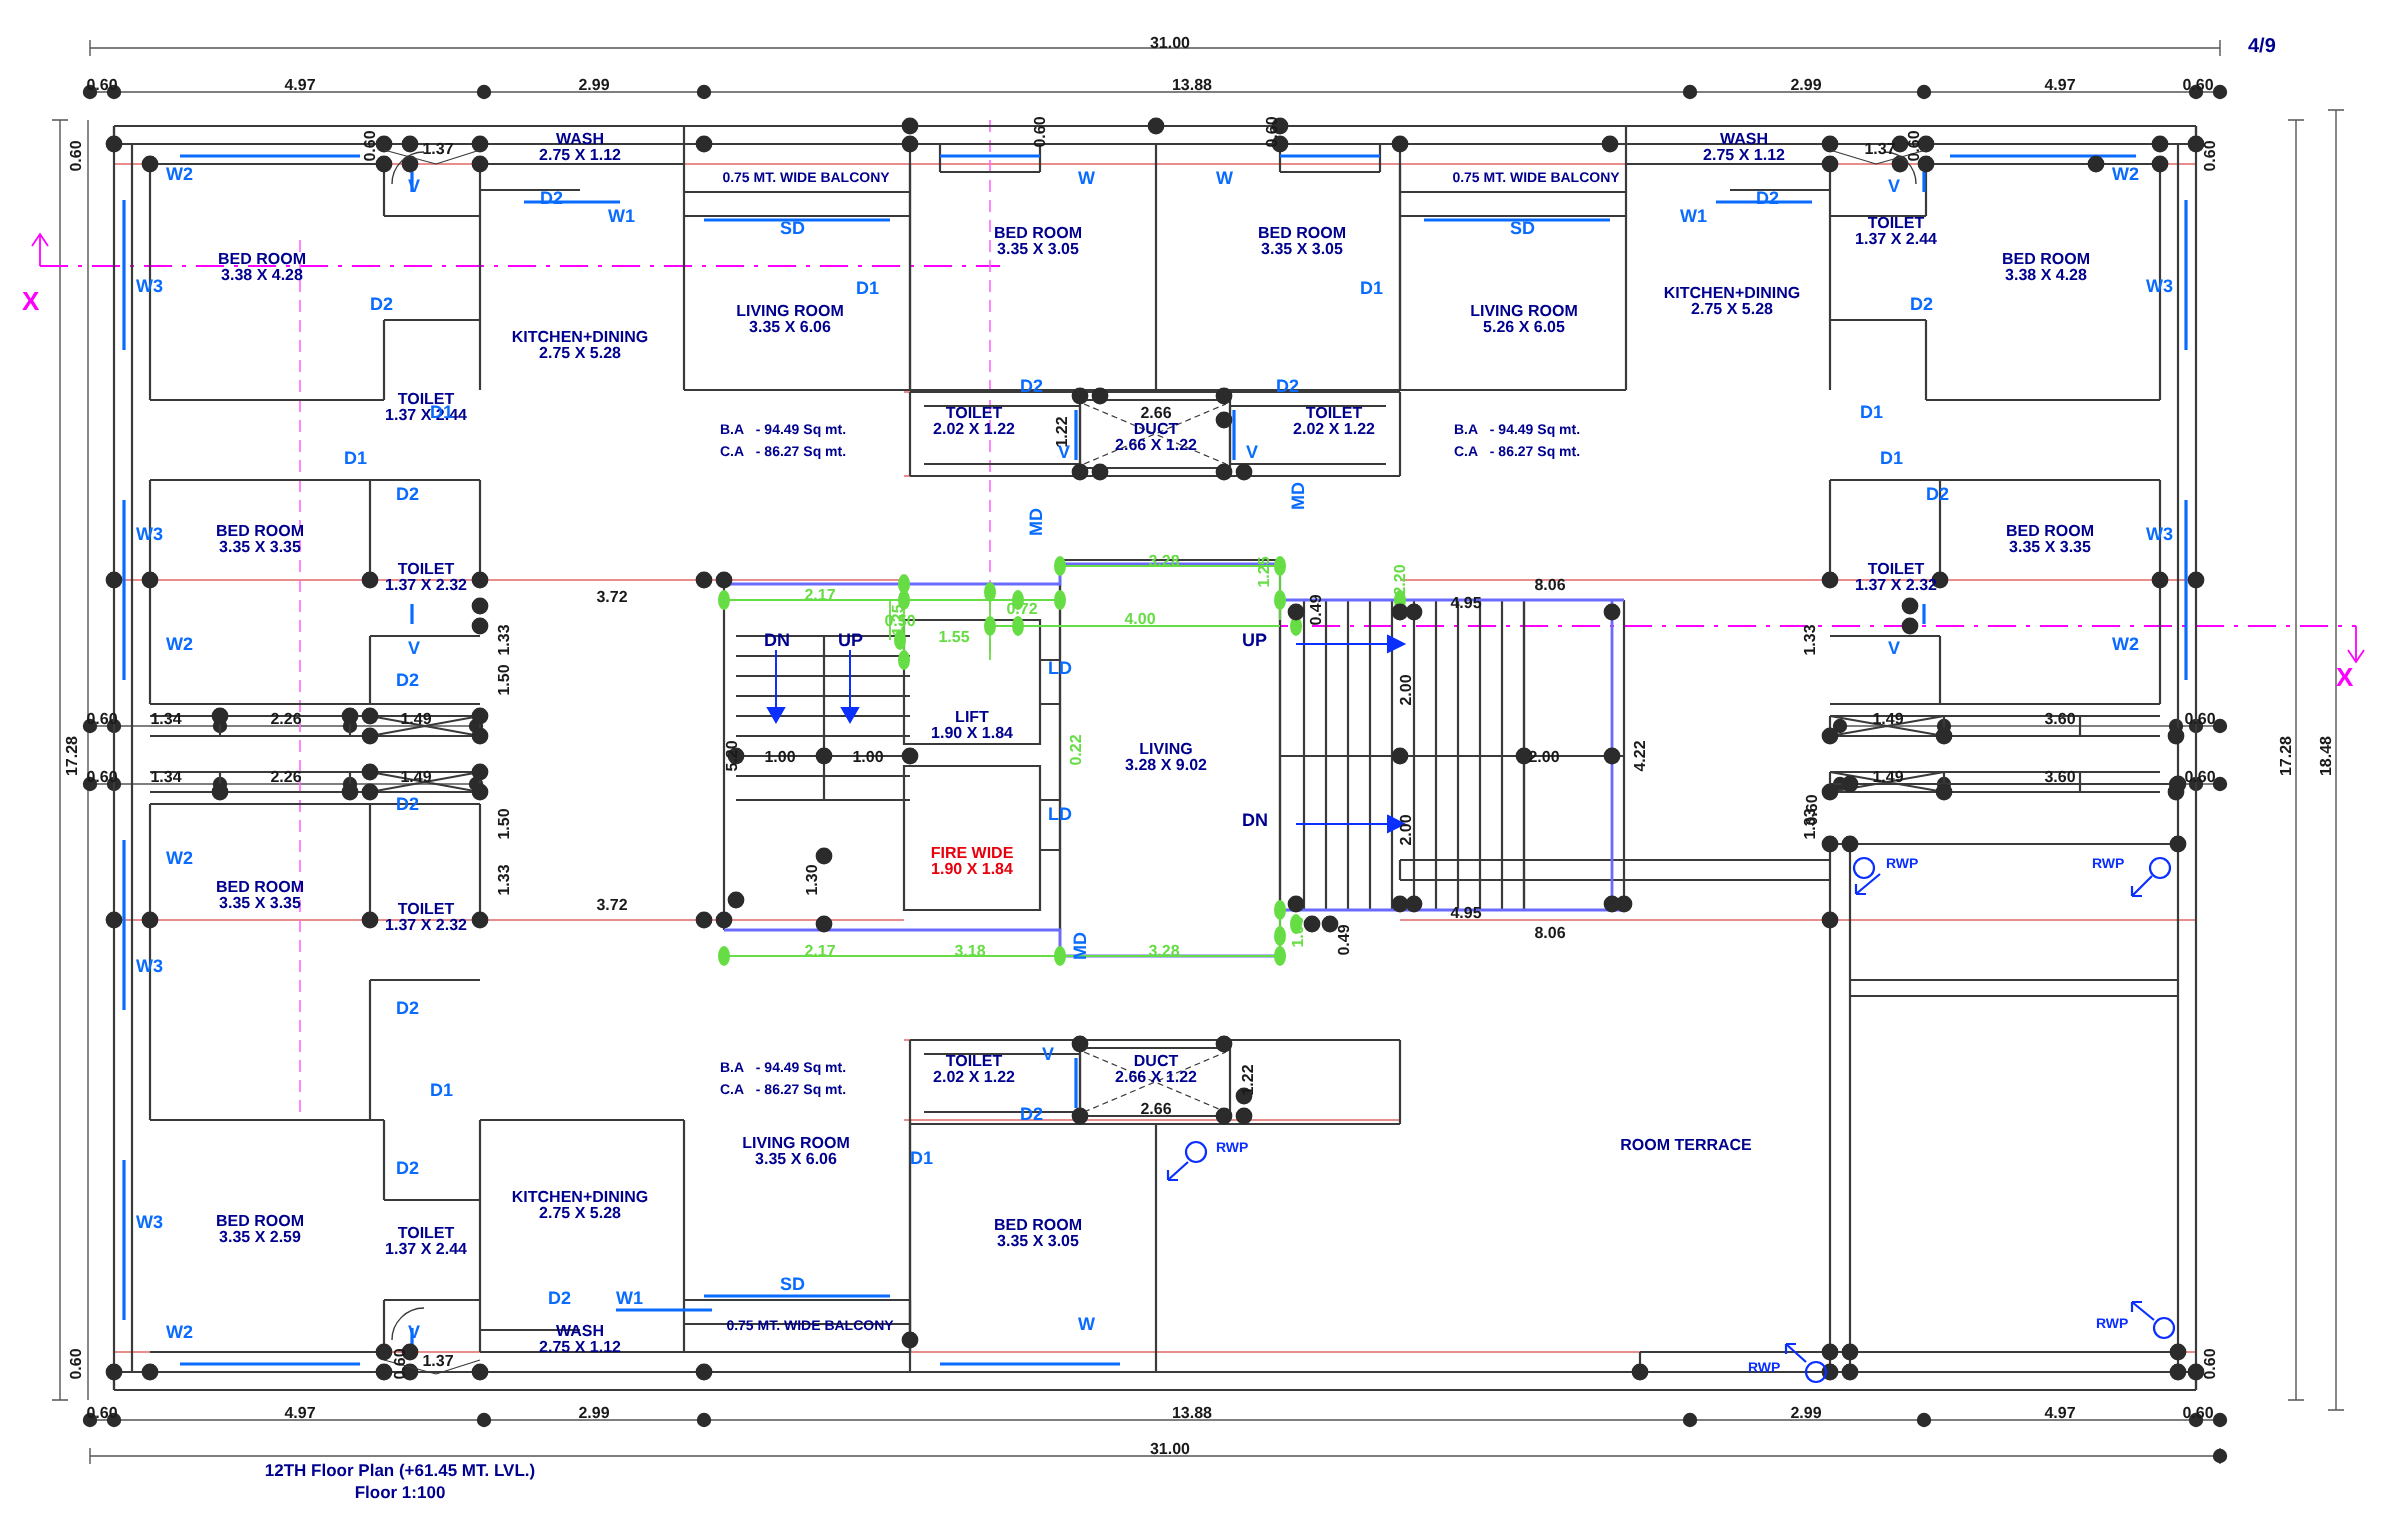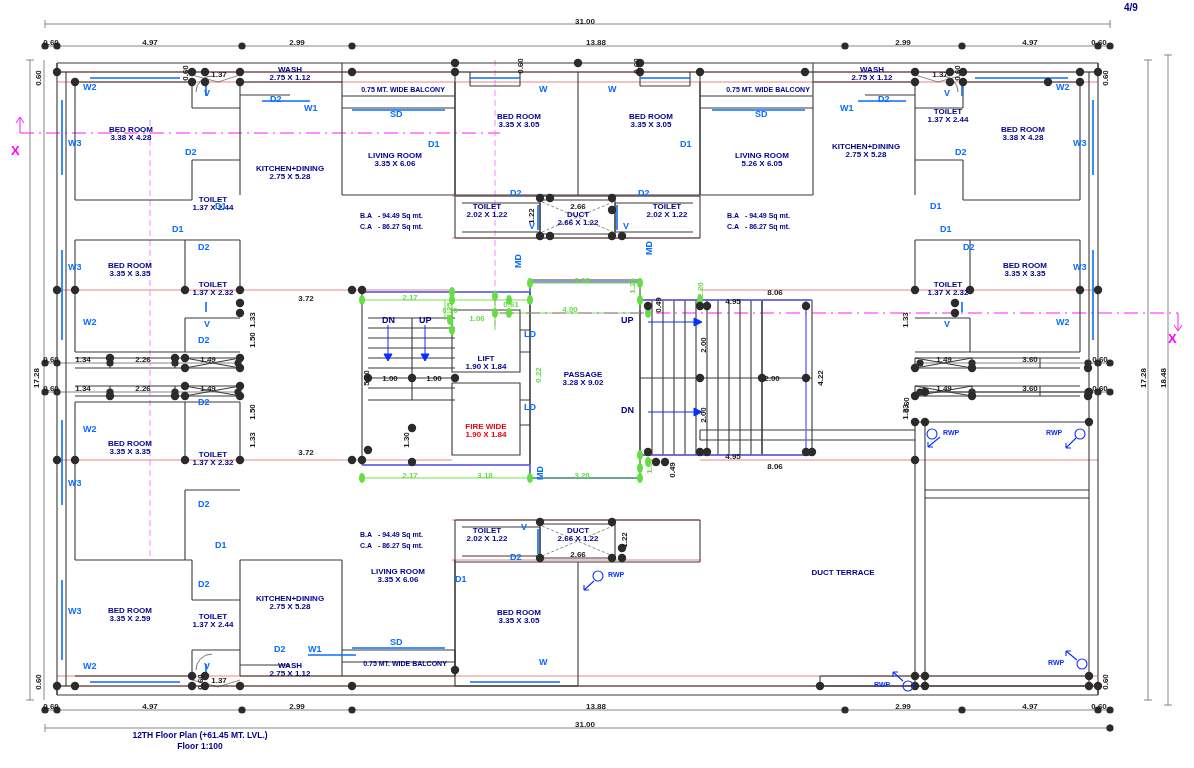--- a/index.html
+++ b/index.html
@@ -18,21 +18,21 @@
   .tag{font-size:9px;}
   .sm{font-size:7px;}
   .title{position:absolute;color:#00008f;font-weight:bold;font-size:8.5px;text-align:center;transform:translateX(-50%);line-height:1.35;}
   .pg{position:absolute;color:#00008f;font-weight:bold;font-size:10px;}
 </style>
 </head>
 <body>
 
 <div id="sheet">
 
-  <div class="pg" style="left:1124px;top:2px;">4/9</div>
+  <div class="pg" style="left:1124px;top:18px;">4/9</div>
 
   <svg id="plan" viewBox="0 0 1194 768" xmlns="http://www.w3.org/2000/svg">
     <defs>
       <g id="col">
           <circle r="4.2" fill="#2b2b2b"></circle>
         </g>
     </defs>
 
     <g stroke="#555" stroke-width="0.7" fill="none">
 
@@ -678,22 +678,22 @@
   <div class="dim v" style="left:658px;top:305px;">0.49</div>
   <div class="dim v" style="left:672px;top:470px;">0.49</div>
   <div class="dim v" style="left:531px;top:216px;">1.22</div>
   <div class="dim" style="left:578px;top:202px;">2.66</div>
   <div class="dim v" style="left:624px;top:540px;">1.22</div>
   <div class="dim" style="left:578px;top:550px;">2.66</div>
 
   <div class="grn" style="left:410px;top:293px;">2.17</div>
   <div class="grn" style="left:410px;top:471px;">2.17</div>
   <div class="grn" style="left:450px;top:306px;">0.50</div>
-  <div class="grn" style="left:477px;top:314px;">1.06</div>
-  <div class="grn" style="left:511px;top:300px;">0.61</div>
+  <div class="grn" style="left:477px;top:314px;">1.55</div>
+  <div class="grn" style="left:511px;top:300px;">0.72</div>
   <div class="grn" style="left:485px;top:471px;">3.18</div>
   <div class="grn" style="left:582px;top:276px;">3.28</div>
   <div class="grn" style="left:582px;top:471px;">3.28</div>
   <div class="grn" style="left:570px;top:305px;">4.00</div>
   <div class="grn v" style="left:538px;top:375px;">0.22</div>
   <div class="grn v" style="left:632px;top:286px;">1.25</div>
   <div class="grn v" style="left:649px;top:466px;">1.00</div>
   <div class="grn v" style="left:449px;top:310px;">1.25</div>
   <div class="grn v" style="left:700px;top:290px;">2.20</div>
 
@@ -825,24 +825,24 @@
 
   <div class="lbl c rm" style="left:486px;top:355px;">
     <div>LIFT</div>
     <div>1.90 X 1.84</div>
   </div>
   <div class="lbl c rm red" style="left:486px;top:423px;">
     <div>FIRE WIDE</div>
     <div>1.90 X 1.84</div>
   </div>
   <div class="lbl c rm" style="left:583px;top:371px;">
-    <div>PASSAGE</div>
+    <div>LIVING</div>
     <div>3.28 X 9.02</div>
   </div>
-  <div class="lbl c rm" style="left:843px;top:569px;">DUCT TERRACE</div>
+  <div class="lbl c rm" style="left:843px;top:569px;">ROOM TERRACE</div>
 
   <div class="lbl sm" style="left:360px;top:211px;line-height:1.5;">
     <span>B.A</span>&nbsp;&nbsp;&nbsp;<span>- 94.49 Sq mt.</span><br>
     <span>C.A</span>&nbsp;&nbsp;&nbsp;<span>- 86.27 Sq mt.</span>
   </div>
   <div class="lbl sm" style="left:727px;top:211px;line-height:1.5;">
     <span>B.A</span>&nbsp;&nbsp;&nbsp;<span>- 94.49 Sq mt.</span><br>
     <span>C.A</span>&nbsp;&nbsp;&nbsp;<span>- 86.27 Sq mt.</span>
   </div>
   <div class="lbl sm" style="left:360px;top:530px;line-height:1.5;">

